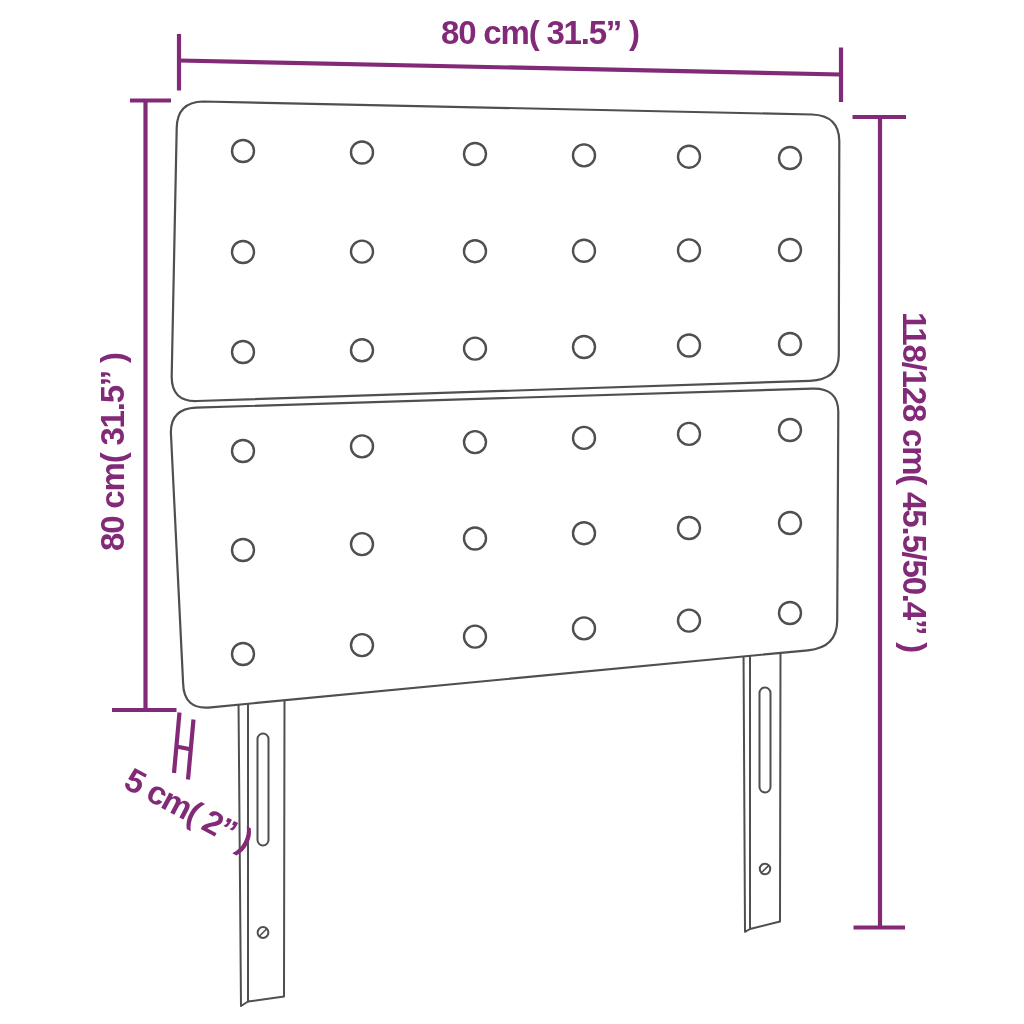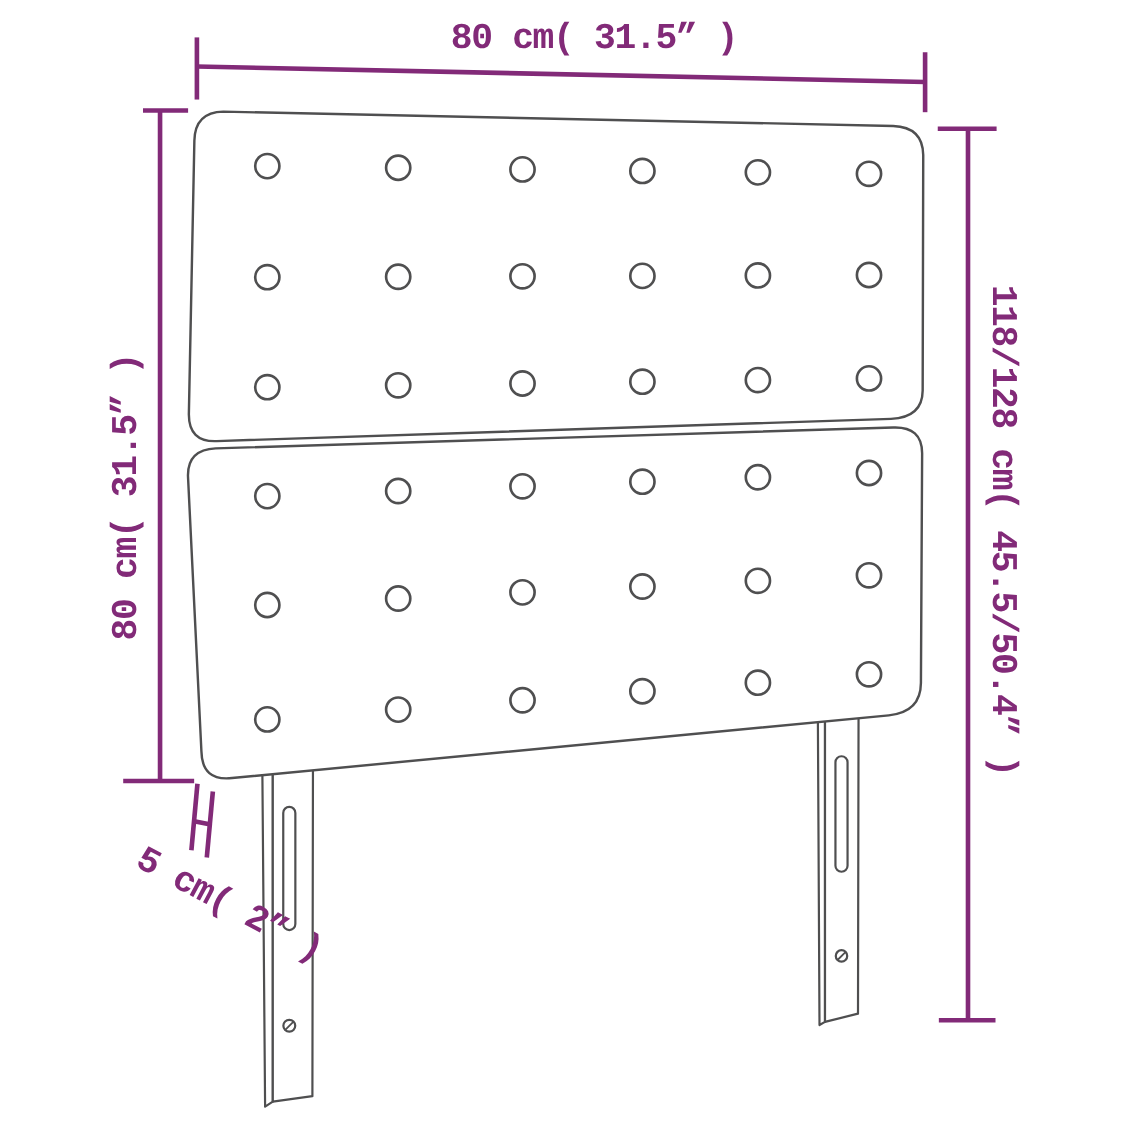--- a/index.html
+++ b/index.html
@@ -1,21 +1,21 @@
 <!DOCTYPE html>
 <html><head>
 <meta charset="utf-8">
 <style>
   html,body{margin:0;padding:0;background:#ffffff;}
   .stage{
     position:relative;
     width:1024px;height:1024px;
     background:var(--bg,#ffffff);
     overflow:hidden;
-    font-family:Liberation Mono, monospace;
+    font-family:Liberation Sans, sans-serif;
   }
   svg{display:block;width:1024px;height:1024px;}
   .outline{
     fill:#ffffff;
     stroke:var(--line,#4f4f50);
     stroke-width:2.2;
     stroke-linejoin:round;
   }
   .thin{
     fill:#ffffff;

